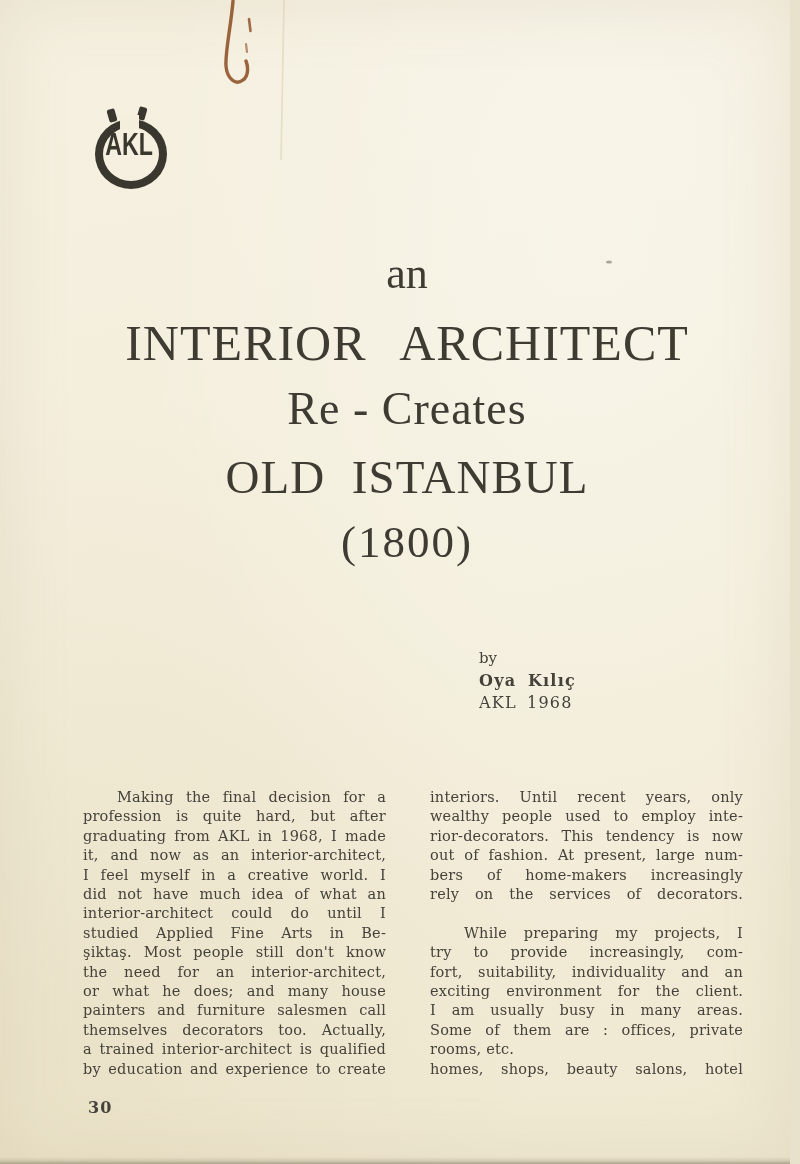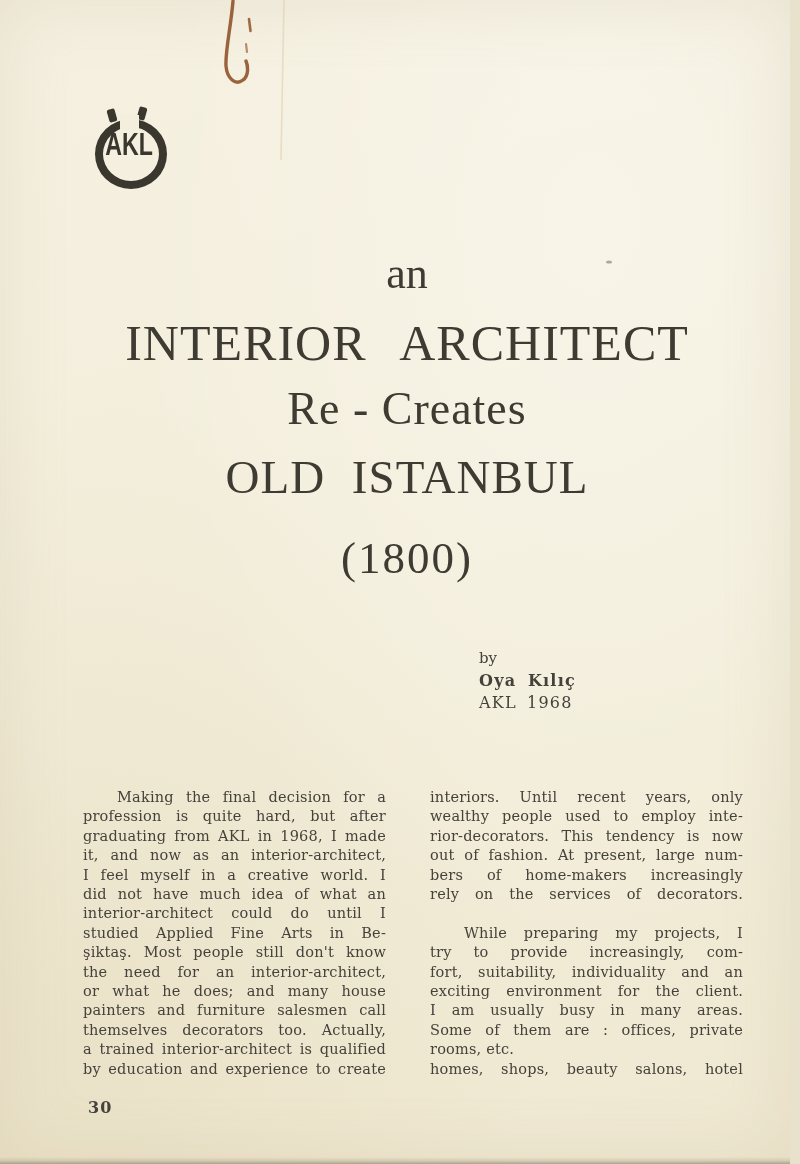--- a/index.html
+++ b/index.html
@@ -45,21 +45,21 @@
   }
 
   
   .title-block { position: absolute; left: 24px; right: 0; top: 0; text-align: center;
     font-family: "Liberation Serif", serif; color: #3e3b33; }
   .title-line { position: absolute; left: 0; right: 0; line-height: 1; }
   .t1 { top: 252px; font-size: 44px; }
   .t2 { top: 318px; font-size: 50px; word-spacing: 22px; letter-spacing: 1px; }
   .t3 { top: 386px; font-size: 46px; letter-spacing: 1px; font-family: Liberation Serif, serif; }
   .t4 { top: 454px; font-size: 47px; word-spacing: 14px; letter-spacing: 1px; }
-  .t5 { top: 536px; font-size: 45px; letter-spacing: 2px; }
+  .t5 { top: 520px; font-size: 45px; letter-spacing: 2px; }
 
   
   .byline { position: absolute; left: 479px; top: 649px; width: 212px; text-align: left; color: #45423b; }
   .byline .by { font-size: 15px; }
   .byline .author { font-size: 16px; font-weight: 700; letter-spacing: 1.2px; word-spacing: 5px; margin-top: 4px; }
   .byline .school { font-size: 16px; letter-spacing: 1.2px; word-spacing: 4px; margin-top: 3px; }
 
   
   .col {
     position: absolute; top: 788px;

